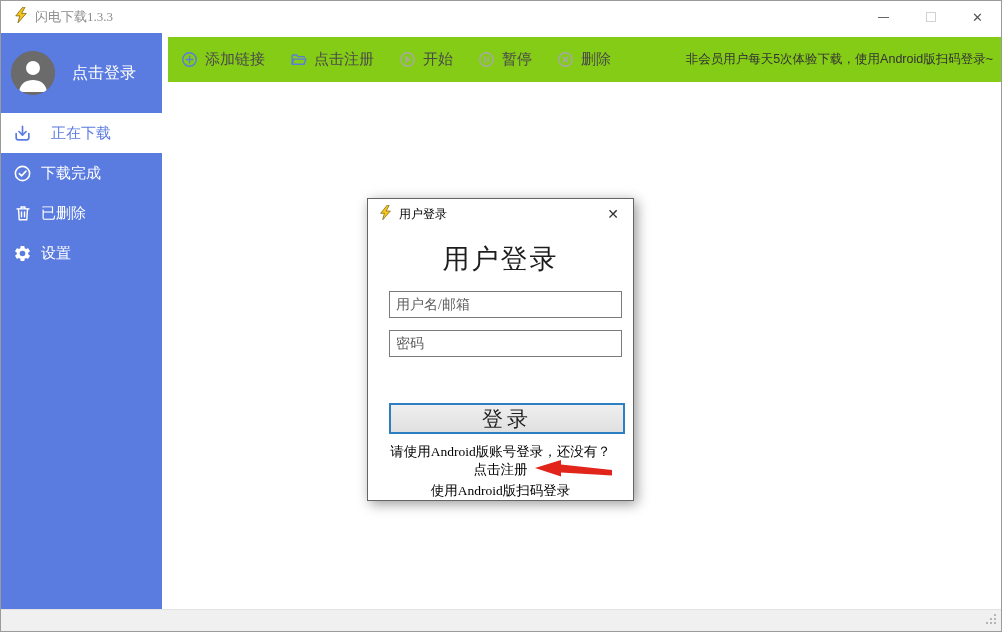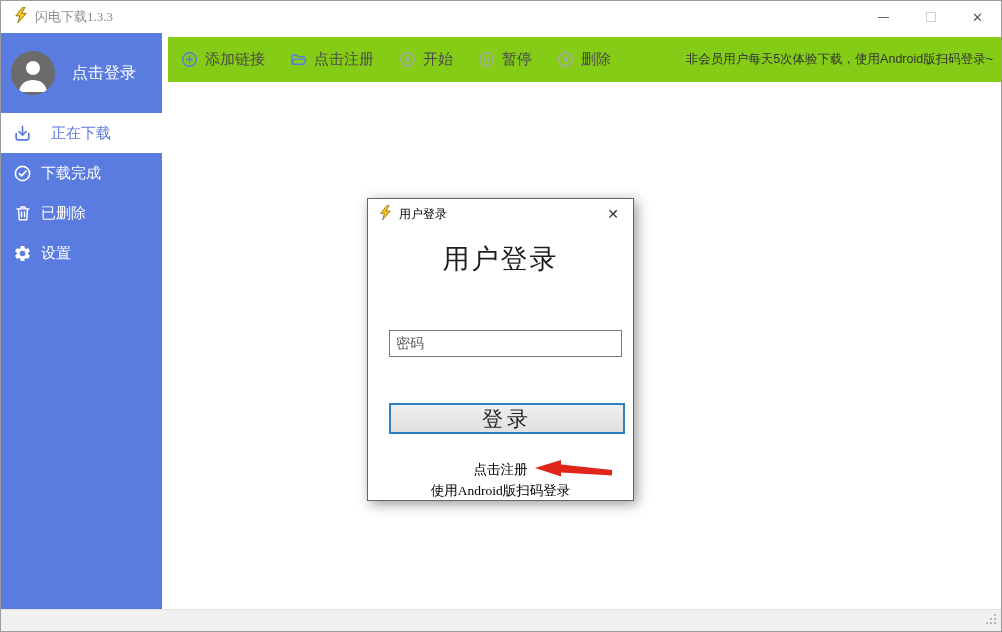--- a/index.html
+++ b/index.html
@@ -215,24 +215,26 @@
         <svg width="13" height="15" viewBox="0 0 16 18">
             <polygon points="10,0 2,10 6.6,10 4.5,18 14,7.2 8.8,7.2 12.6,0" fill="#f8c51c" stroke="#7c6410" stroke-width="0.9"></polygon>
           </svg>
       </span>
       <span class="dlg-title">用户登录</span>
       <span class="dlg-close">✕</span>
     </div>
 
     <div class="dlg-heading">用户登录</div>
 
+    <input class="dlg-input inp-user" type="text" placeholder="用户名/邮箱" style="">
     <input class="dlg-input inp-pass" type="text" placeholder="密码" style="">
 
     <button class="dlg-login-btn">登录</button>
 
+    <div class="dlg-hint">请使用Android版账号登录，还没有？</div>
 
     <div class="dlg-register-row">
       <span class="dlg-register">点击注册</span>
     </div>
     <span class="red-arrow">
       <svg width="78" height="20" viewBox="0 0 78 20">
           <polygon points="0,9 26,1 26,5.5 77,11 77,16.5 26,13.5 26,17.5" fill="#e1251b"></polygon>
         </svg>
     </span>
 

